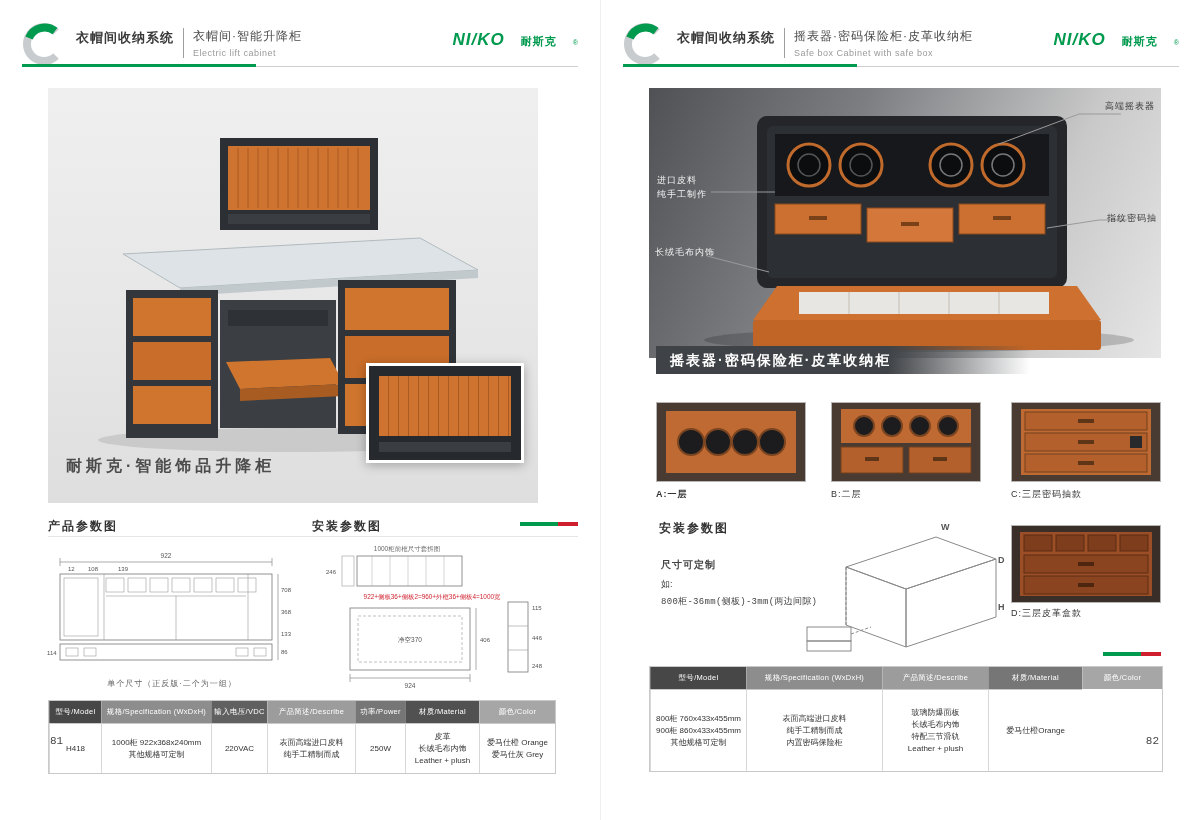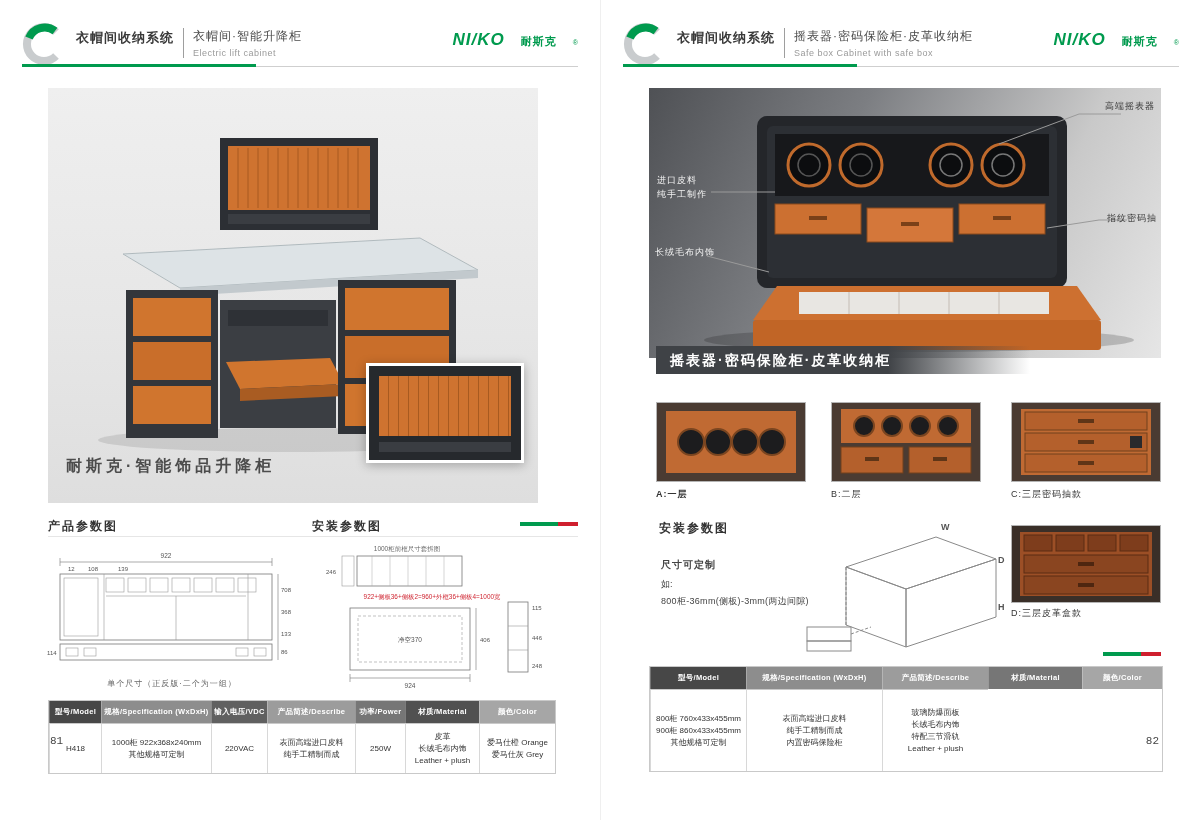--- a/index.html
+++ b/index.html
@@ -38,40 +38,40 @@
   .inset-base{position:absolute;left:10px;bottom:8px;right:10px;height:10px;background:#3a3d42;}
 
   .sec-title{position:absolute;top:518px;font-size:12px;font-weight:bold;color:#333;letter-spacing:2px;}
   .sec-rule{position:absolute;top:536px;left:48px;right:22px;height:1px;background:#e6e6e6;}
   .draw-caption{position:absolute;left:52px;top:678px;width:240px;text-align:center;font-size:8px;color:#666;letter-spacing:1px;}
 
   
   .tbl{position:absolute;display:grid;border:1px solid #c9c9c9;background:#fff;}
   .tbl-left{left:48px;top:700px;grid-template-columns:52px 110px 56px 88px 50px 74px 76px;grid-template-rows:22px 50px;}
   .tbl-right{left:48px;top:666px;grid-template-columns:96px 136px 106px 94px 80px;grid-template-rows:22px 82px;}
-  .th{color:#fff;font-size:7.5px;display:flex;align-items:center;justify-content:center;text-align:right;border-left:1px solid rgba(255,255,255,.25);padding:4px 2px;letter-spacing:.3px;font-weight:bold;}
+  .th{color:#fff;font-size:7.5px;display:flex;align-items:center;justify-content:center;text-align:right;border-left:1px solid rgba(255,255,255,.25);padding:4px 2px;letter-spacing:.3px;}
   .td{font-size:8px;color:#333;display:flex;align-items:center;justify-content:center;text-align:center;white-space:pre-line;border-left:1px solid #d8d8d8;border-top:1px solid #c9c9c9;line-height:1.5;padding:2px;}
   .hs1{background:#474747}.hs2{background:#8d8d8d}.hs3{background:#606060}.hs4{background:#9c9c9c}.hs5{background:#767676}.hs6{background:#515151}.hs7{background:#a6a6a6}
 
   .pageno{position:absolute;top:735px;font-size:11px;color:#444;font-family:Liberation Mono, monospace;}
 
   
   .photo-r{position:absolute;left:48px;top:88px;width:512px;height:270px;background:linear-gradient(115deg,#4f5155 0%,#7c7e82 35%,#c9c9c9 72%,#e6e6e6 100%);}
   .co{position:absolute;font-size:9px;letter-spacing:1px;white-space:pre-line;line-height:1.5;}
   .co-dark{color:#3a3a3a;}
   .co-light{color:#f2f2f2;}
   .banner{position:absolute;left:55px;top:346px;width:360px;height:28px;line-height:28px;padding-left:14px;color:#fff;font-size:14px;font-weight:bold;letter-spacing:2px;background:linear-gradient(90deg,#3f4246 0%,#3f4246 62%,rgba(63,66,70,0) 100%);}
 
   .variant{position:absolute;width:150px;height:80px;border:1px solid #b5b5b5;background:#fff;box-sizing:border-box;}
   .vlabel{position:absolute;font-size:9px;color:#333;letter-spacing:1px;}
 
   .inst-text{position:absolute;left:60px;top:558px;color:#444;}
   .inst-l1{font-size:10px;font-weight:bold;letter-spacing:1px;}
   .inst-l2{font-size:9px;margin-top:6px;}
-  .inst-l3{font-size:9px;margin-top:4px;letter-spacing:.3px;}
+  .inst-l3{font-size:9px;margin-top:4px;letter-spacing:.3px;font-family:Liberation Mono, monospace;}
 
   svg text{font-family:"Liberation Sans","DejaVu Sans",sans-serif;}
   .dim{fill:#555;font-size:6px;}
   .dim7{fill:#555;font-size:6.5px;}
   .red-note{fill:#cf2430;font-size:6.4px;}
   .sm-title{fill:#666;font-size:6.5px;}
   .axis-lab{fill:#555;font-size:9px;font-weight:bold;}
 </style>
 </head>
 <body>
@@ -384,18 +384,19 @@
       <div class="td">800柜 760x433x455mm
 900柜 860x433x455mm
 其他规格可定制</div>
       <div class="td">表面高端进口皮料
 纯手工精制而成
 内置密码保险柜</div>
       <div class="td">玻璃防爆面板
 长绒毛布内饰
 特配三节滑轨
 Leather + plush</div>
+      <div class="td">爱马仕橙Orange</div>
     </div>
 
     <div class="pageno" style="right:42px;text-align:right;">82</div>
   </div>
 
 </div>
 
 </body></html>

